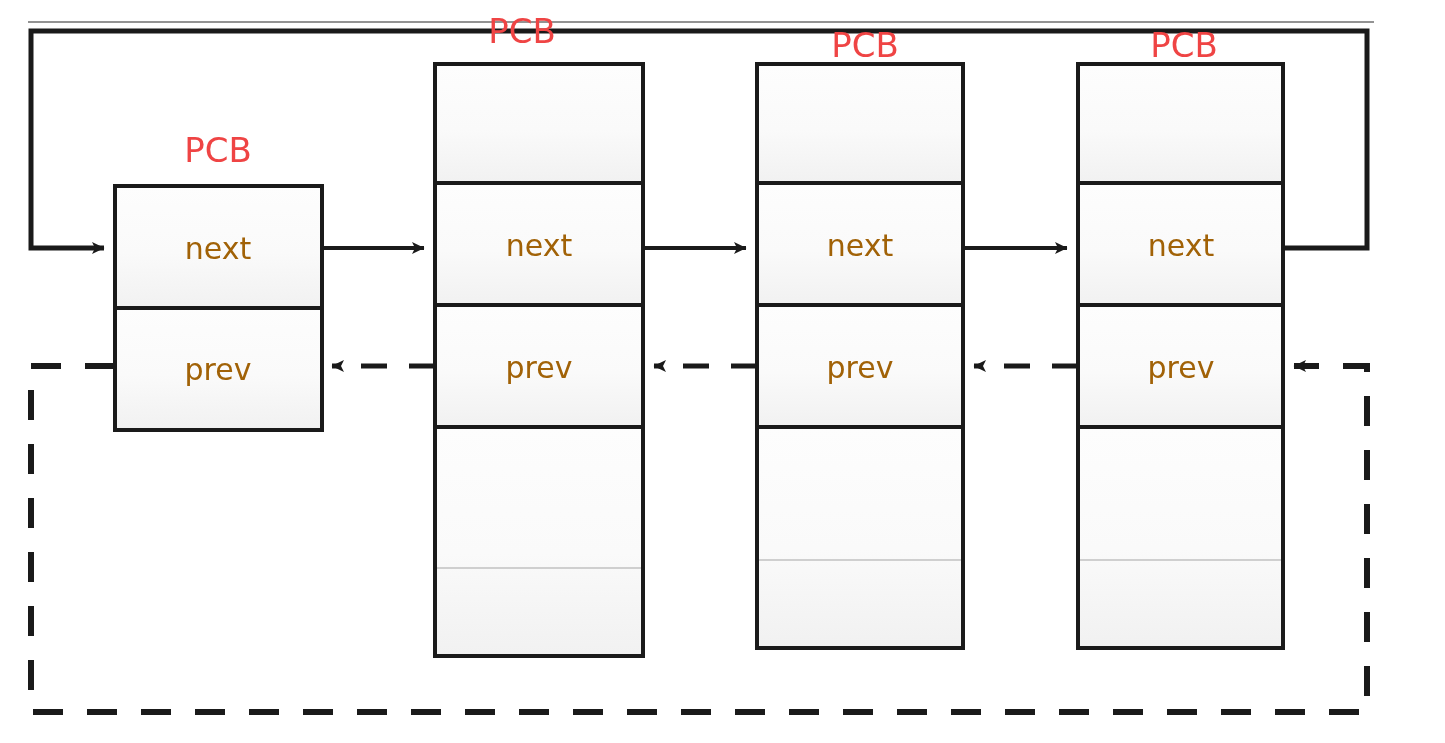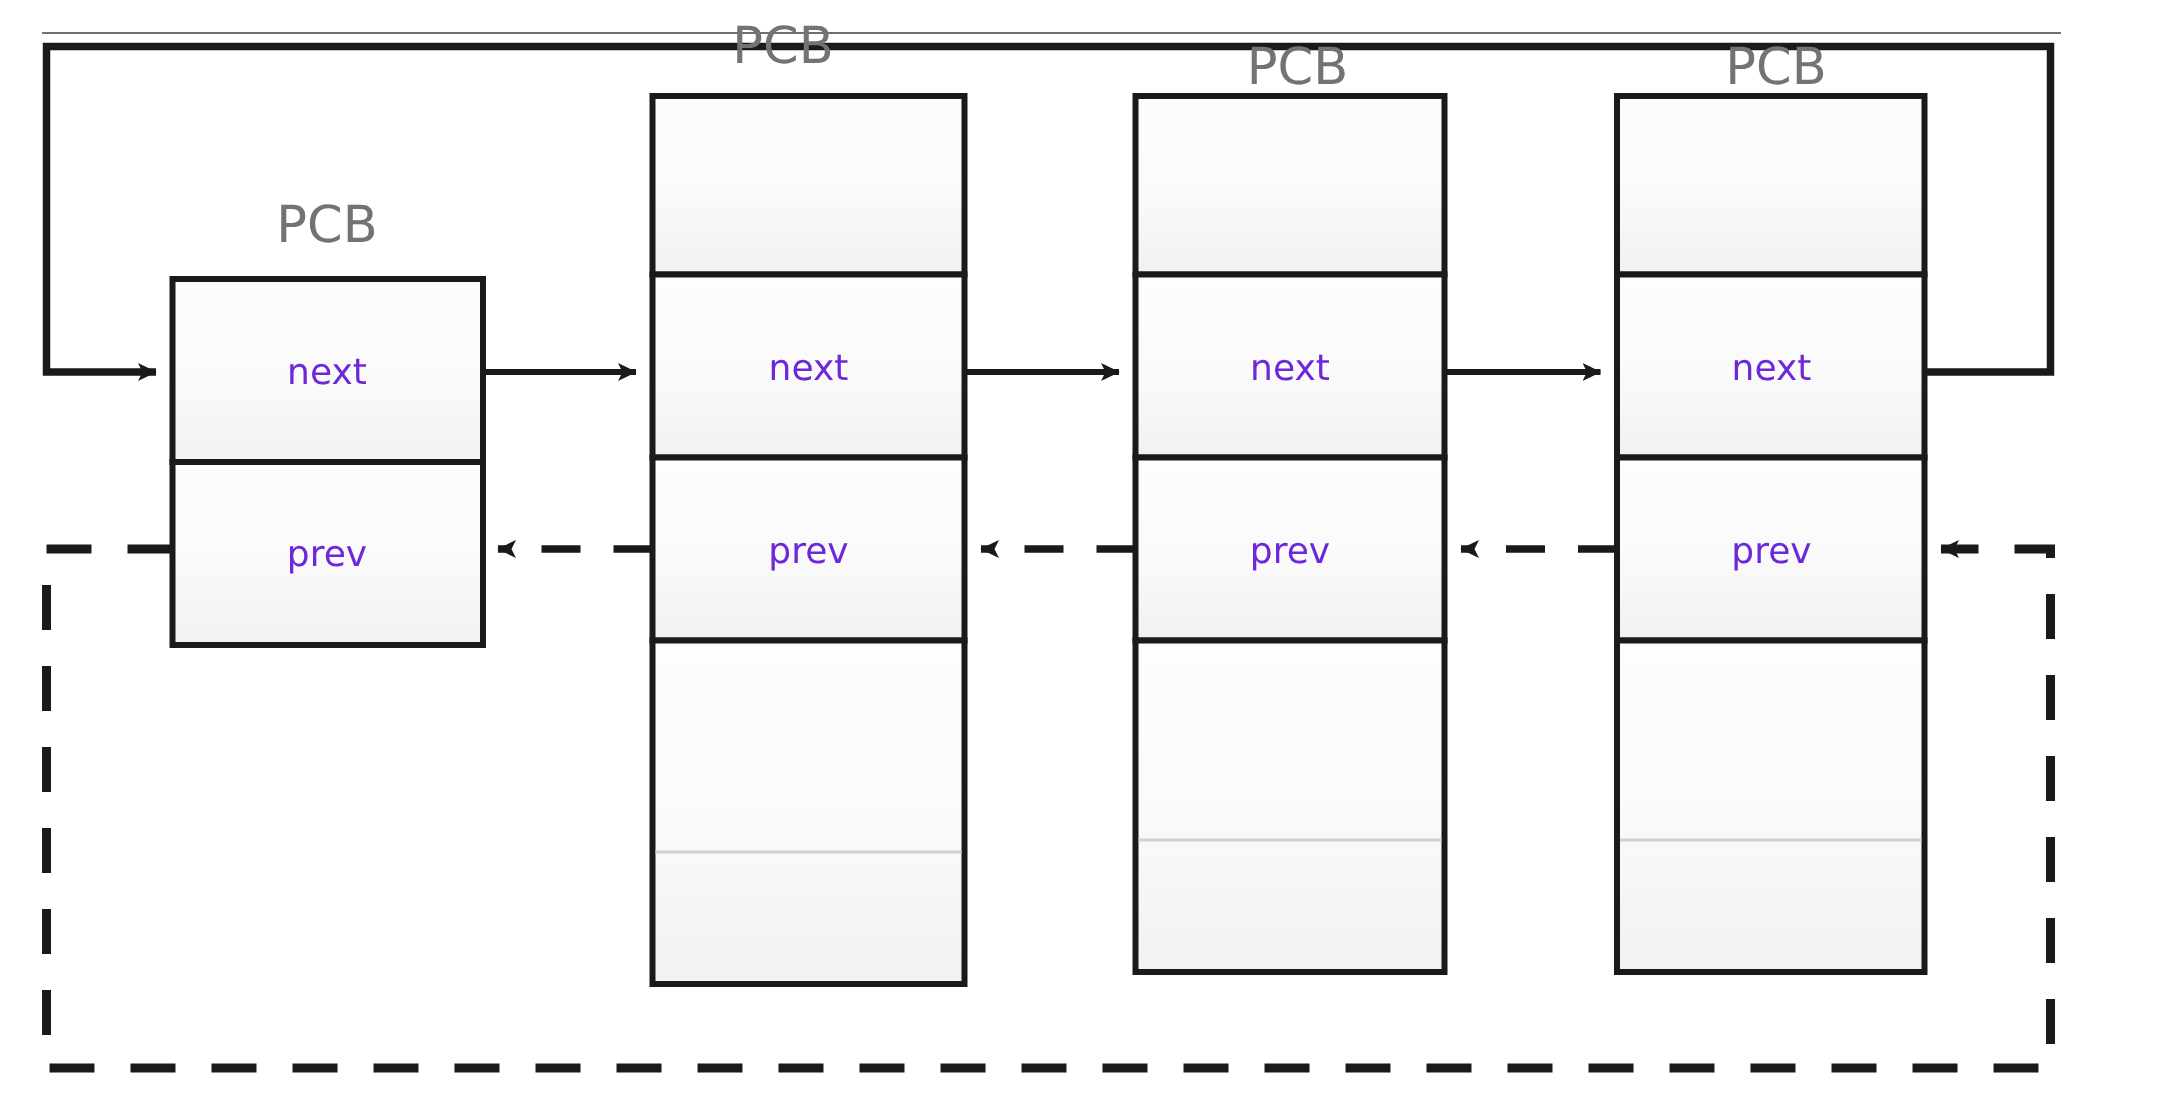--- a/index.html
+++ b/index.html
@@ -7,30 +7,30 @@
     font-family:"DejaVu Sans", sans-serif;
     width:1445px;height:743px;
     overflow:hidden;
     position:relative;
   }
   #stage{position:absolute;left:0;top:0;width:1445px;height:743px;background:#fff;}
   #stage svg{position:absolute;left:0;top:0;}
   .pcb-label{
     position:absolute;
     font-size:34px;
-    color:#737373;
+    color:#ef4444;
     line-height:1;
     white-space:nowrap;
     transform:translateX(-50%);
     font-family:"DejaVu Sans", sans-serif;
   }
   .cell-label{
     position:absolute;
-    font-size:24px;
-    color:#6d28d9;
+    font-size:30px;
+    color:#a16207;
     white-space:nowrap;
     transform:translate(-50%,-50%);
     font-family:"DejaVu Sans", sans-serif;
   }
 </style>
 </head>
 <body>
 
 <div id="stage">
 

